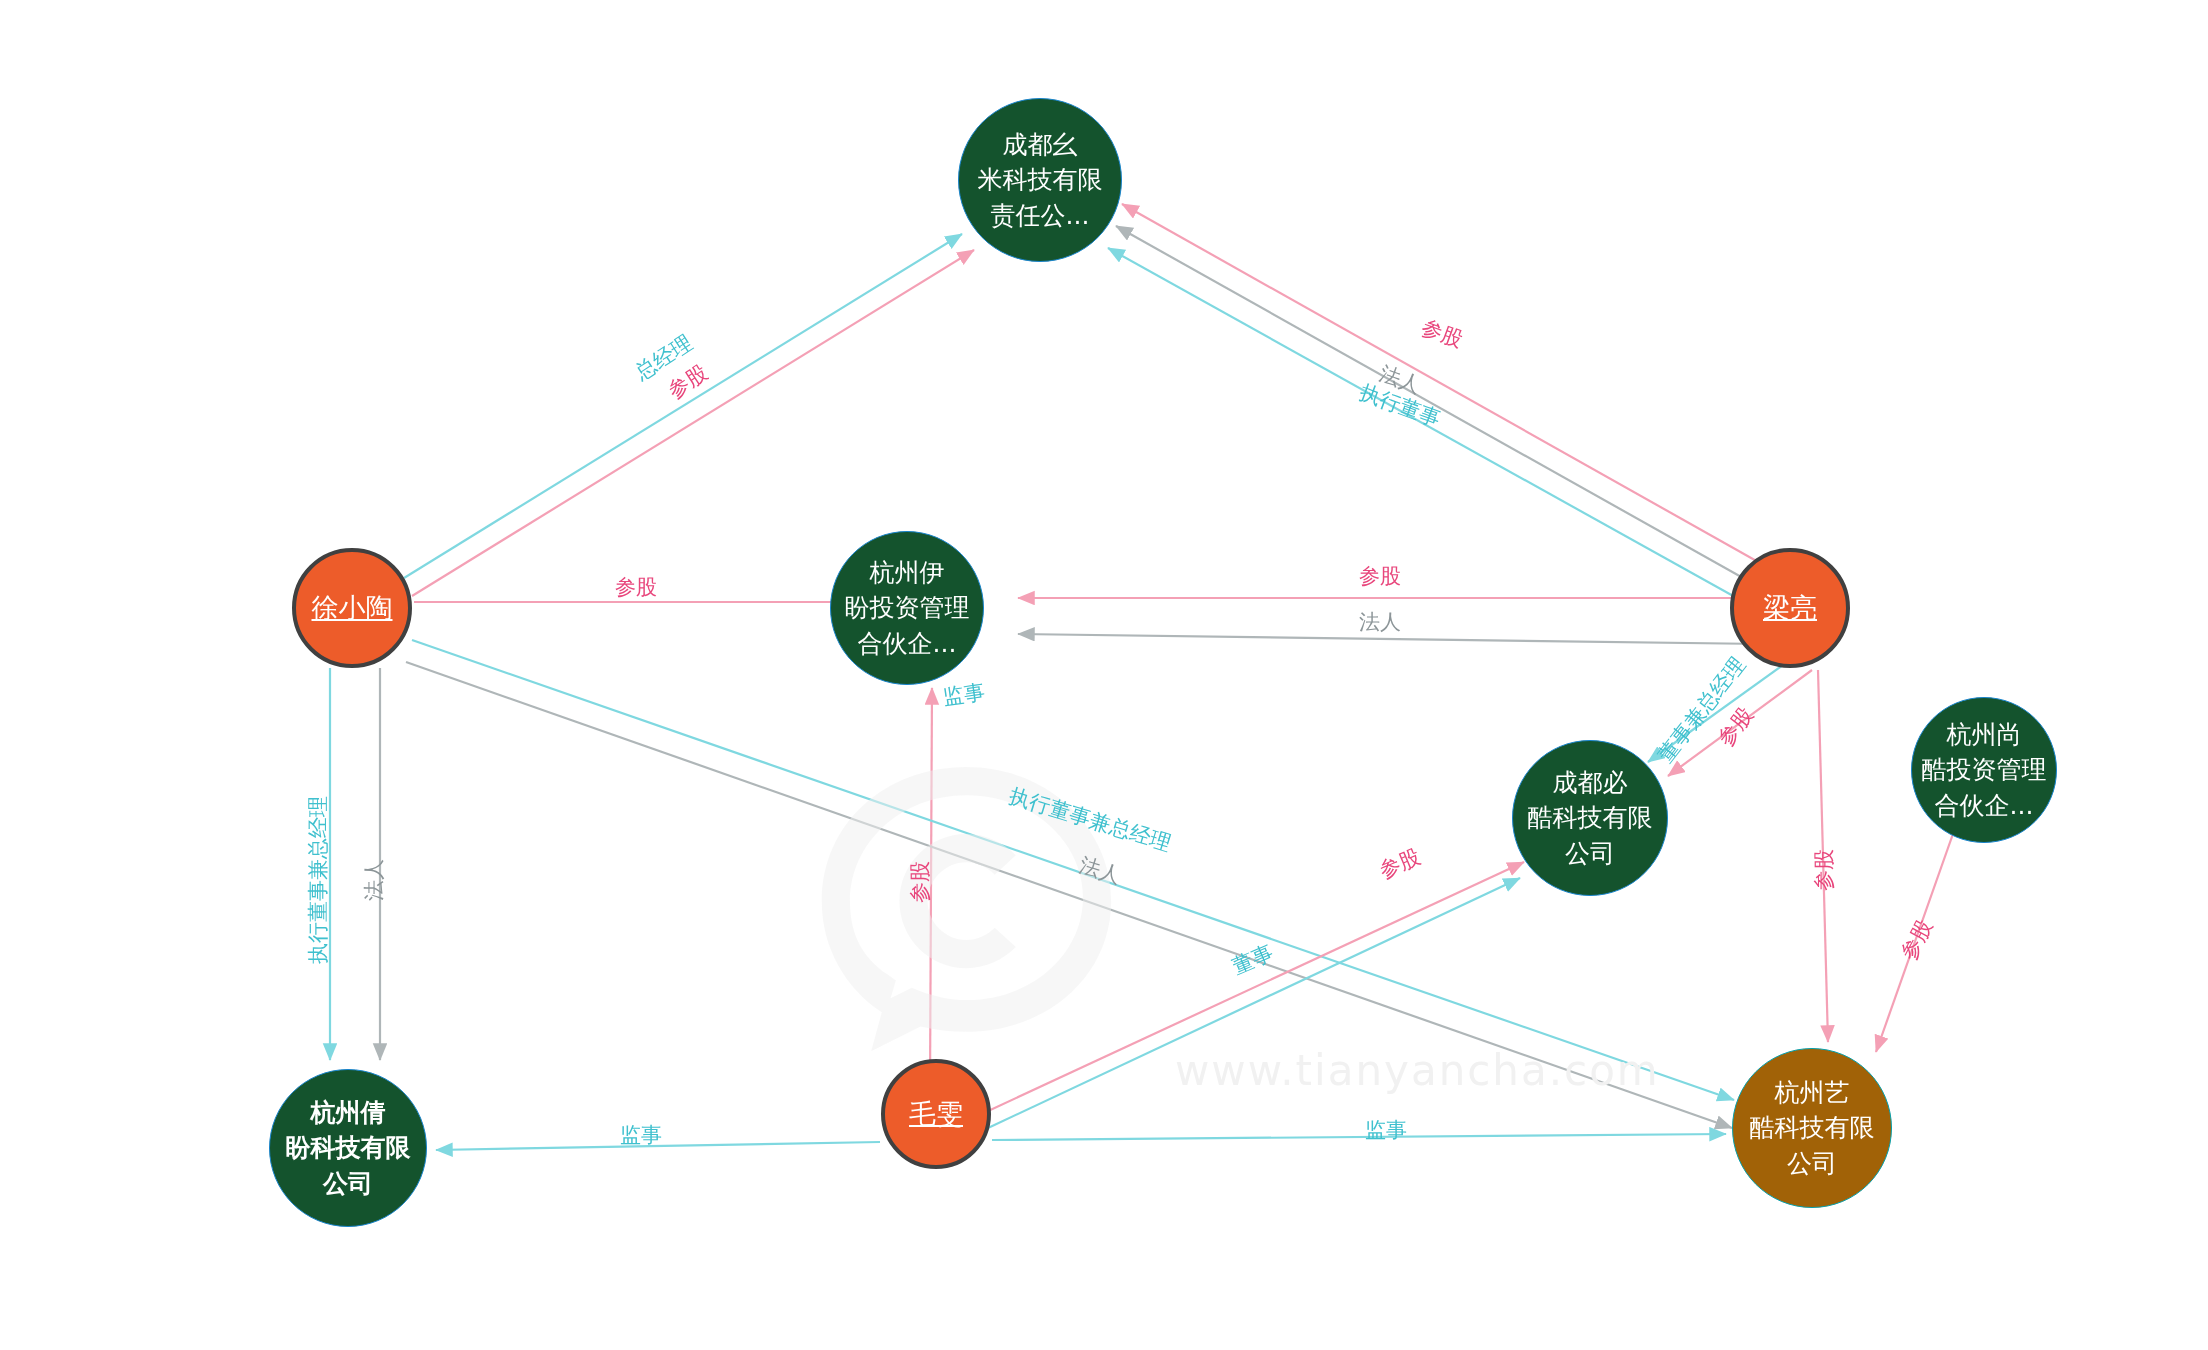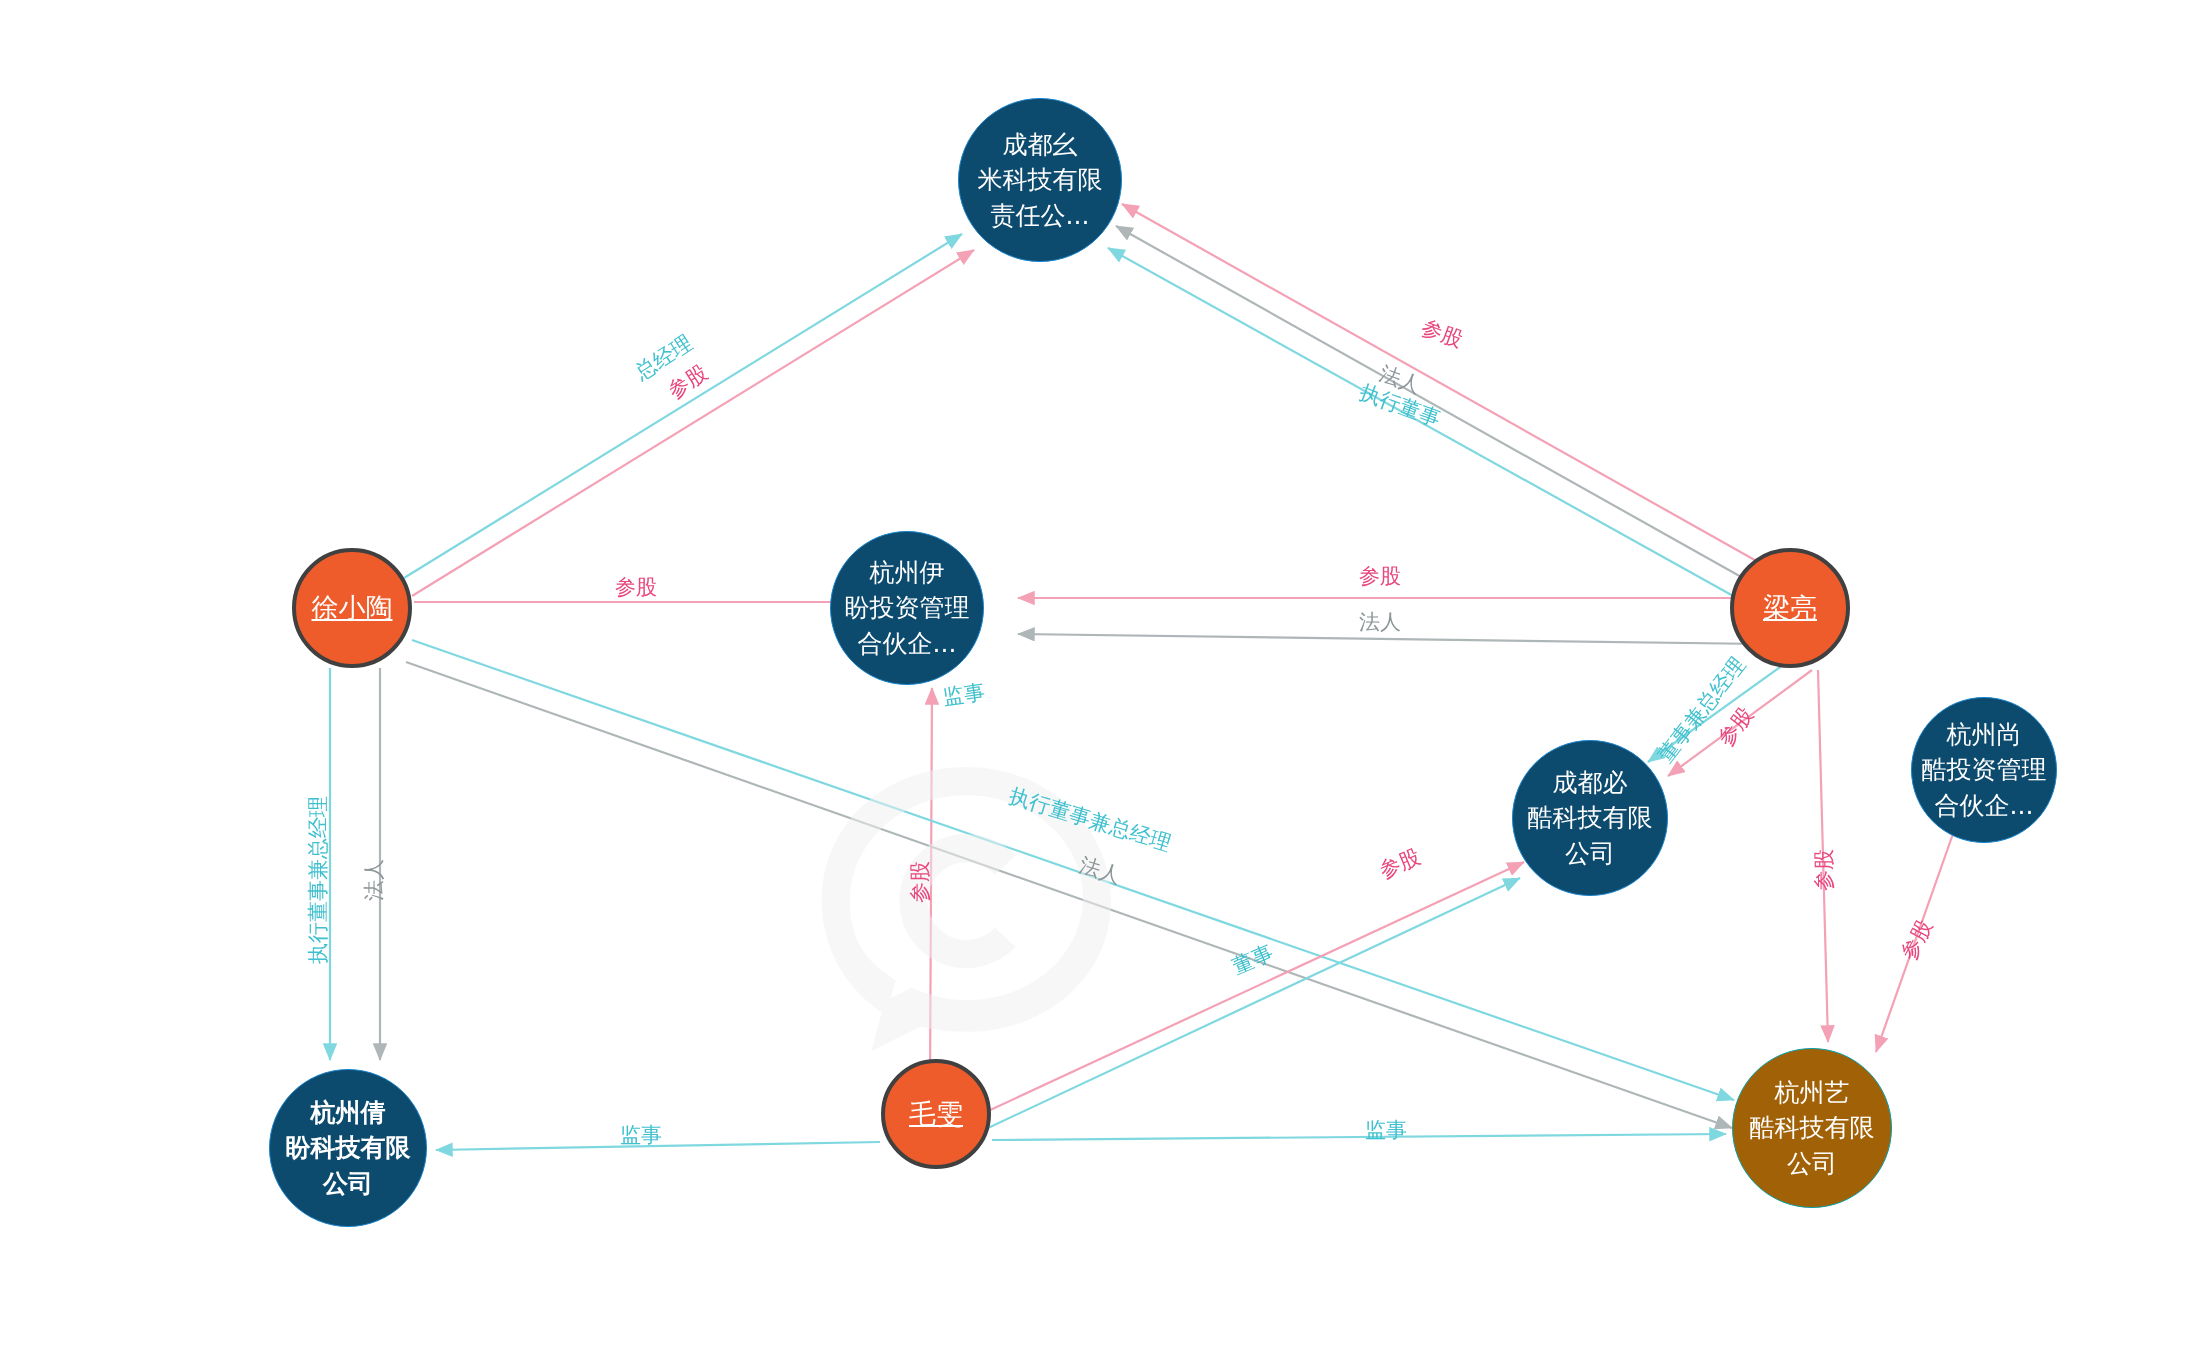--- a/index.html
+++ b/index.html
@@ -32,21 +32,21 @@
 
   
   .node{
     position:absolute;border-radius:50%;
     display:flex;align-items:center;justify-content:center;
     text-align:center;color:#ffffff;z-index:5;
     box-sizing:border-box;cursor:pointer;
     line-height:1.42;
   }
   .node .node-label{display:block;padding:0 6px;}
-  .node.company{background:#0c4a6e;border:1px solid #1884cc;font-size:25px;}
+  .node.company{background:#14532d;border:1px solid #1884cc;font-size:25px;}
   .node.person{background:#F15A24;background:#ED5C2A;border:4px solid #404040;font-size:27px;text-decoration:underline;}
   .node.teal{background:#a16207;border:1px solid #06a0ab;font-size:25px;}
 
   
   .edge-label{
     position:absolute;white-space:nowrap;z-index:6;
     font-size:21px;line-height:1;
     transform-origin:center center;
     pointer-events:none;
   }
@@ -60,20 +60,21 @@
 <div id="graph-root">
 
   <div class="watermark-wrap">
     <svg class="wm-logo" viewBox="0 0 200 170">
       <g fill="#f0f0f0">
         <path d="M98 4 C52 4 16 36 16 80 c0 26 13 49 34 63 l-6 22 l28 -14 c8 2 17 3 26 3 c46 0 82 -32 82 -74 S144 4 98 4 Z
                  M98 20 c37 0 66 26 66 58 s-29 58 -66 58 c-9 0 -18 -2 -26 -5 l-5 -2 l-12 6 l3 -10 l-4 -3 C37 111 32 96 32 80 C32 47 61 20 98 20 Z"></path>
         <path d="M98 42 c-21 0 -38 17 -38 38 s17 38 38 38 c11 0 21 -5 28 -12 l-12 -11 c-4 4 -10 7 -16 7 c-12 0 -22 -10 -22 -22 s10 -22 22 -22 c6 0 12 3 16 7 l12 -11 c-7 -7 -17 -12 -28 -12 Z"></path>
       </g>
     </svg>
+    <div class="wm-url">www.tianyancha.com</div>
   </div>
 
   <svg id="graph-canvas" viewBox="0 0 2208 1350">
     <defs>
       <marker id="ah-pink" markerWidth="9" markerHeight="9" refX="7.6" refY="3.3" orient="auto">
         <path d="M0,0 L8,3.3 L0,6.6 z" fill="#F4A0B5"></path>
       </marker>
       <marker id="ah-teal" markerWidth="9" markerHeight="9" refX="7.6" refY="3.3" orient="auto">
         <path d="M0,0 L8,3.3 L0,6.6 z" fill="#7FD8E0"></path>
       </marker>

